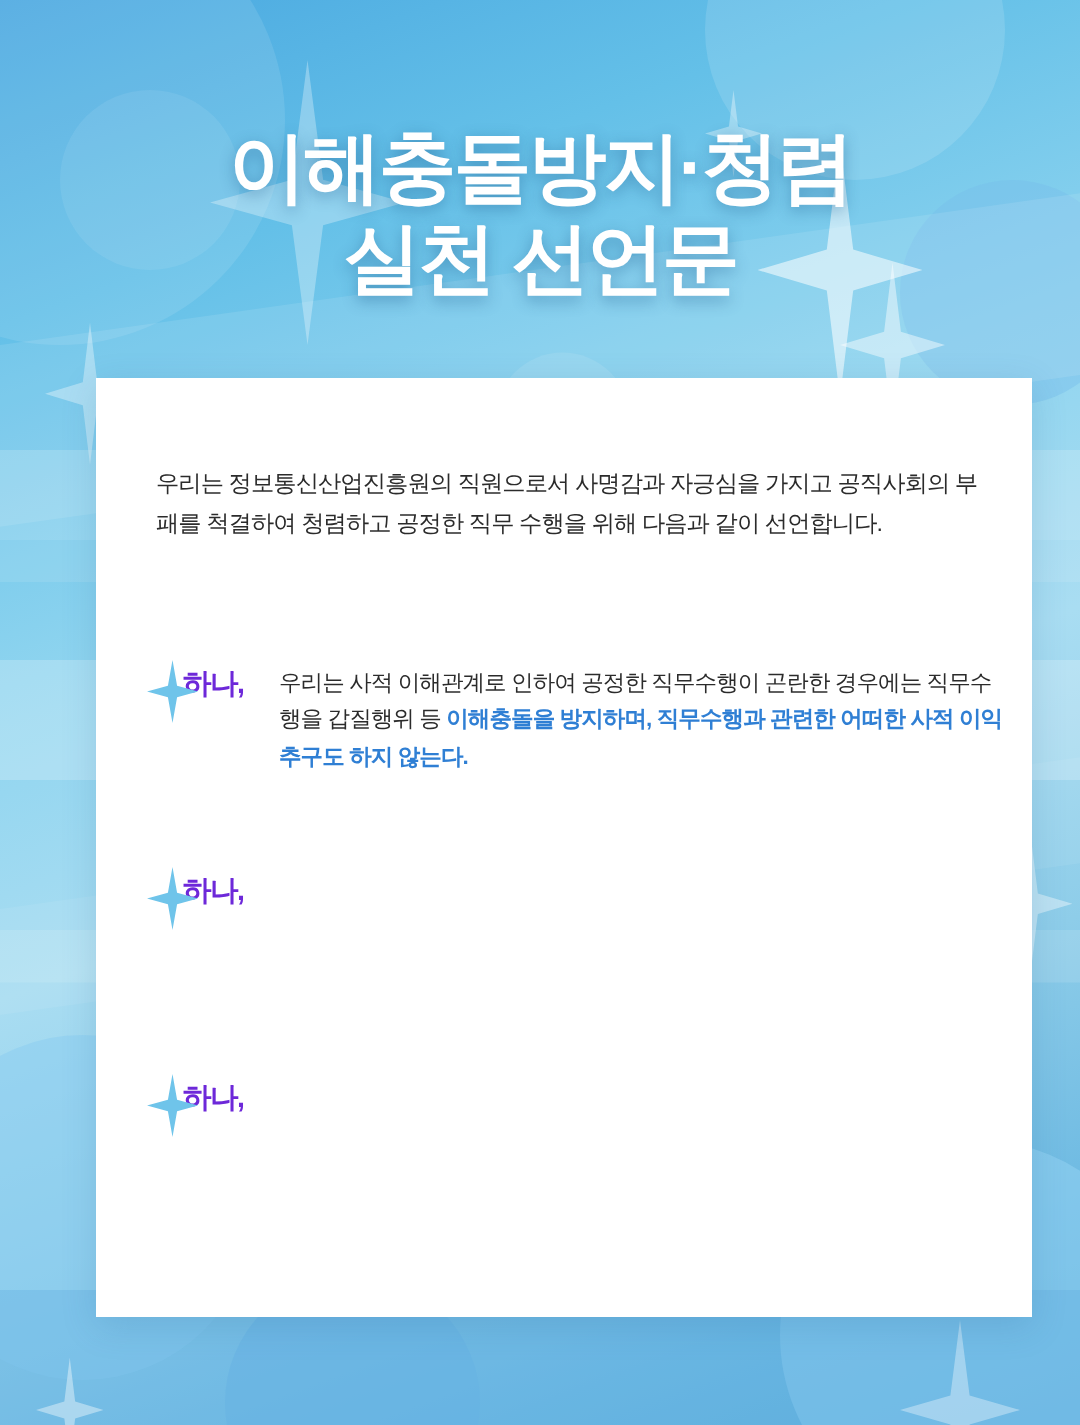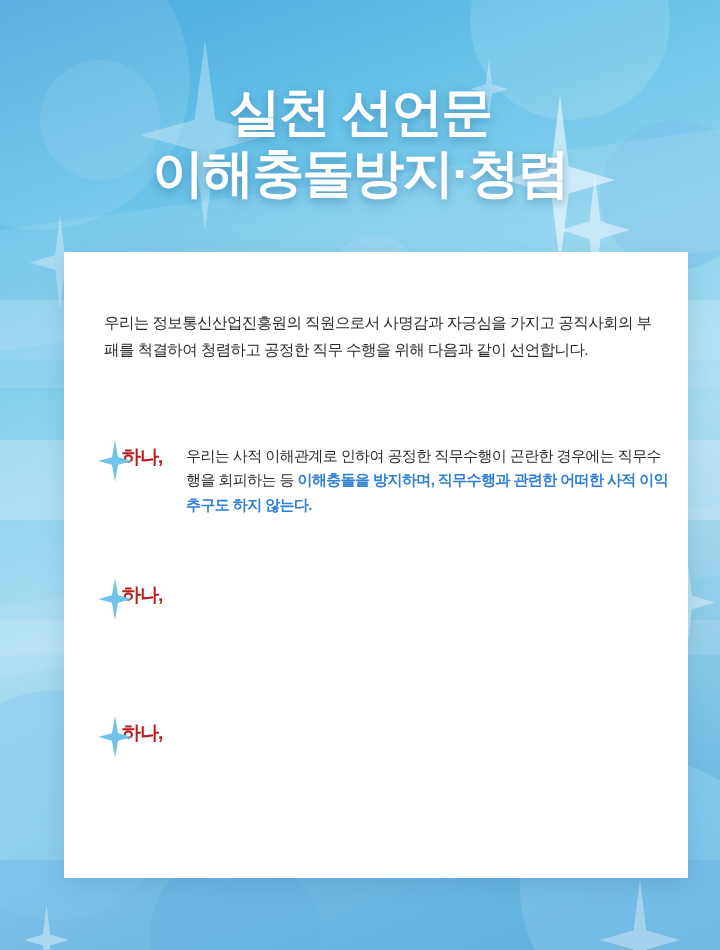--- a/index.html
+++ b/index.html
@@ -163,21 +163,21 @@
   .c1 { top: 192px; }
   .c2 { top: 330px; }
   .c3 { top: 468px; }
 
   .hana {
     position: relative;
     width: 86px;
     flex: 0 0 86px;
     font-size: 19px;
     font-weight: bold;
-    color: #b91c1c;
+    color: #6d28d9;
     letter-spacing: -1px;
     padding-left: 22px;
     box-sizing: border-box;
     line-height: 1.35;
   }
   .hana .star {
     position: absolute;
     left: -2px;
     top: -4px;
     width: 34px;
@@ -224,34 +224,34 @@
   <div class="spark-star sp-h"></div>
   <div class="spark-star sp-a"></div>
   <div class="spark-star sp-b"></div>
   <div class="spark-star sp-d"></div>
   <div class="spark-star sp-e"></div>
   <div class="spark-star sp-f"></div>
   <div class="spark-star sp-g"></div>
 
 
   <div class="title-block">
+    <div class="title-line">이해충돌방지·청렴</div>
     <div class="title-line">실천 선언문</div>
-    <div class="title-line">이해충돌방지·청렴</div>
   </div>
 
   <div class="card">
 
     <div class="intro">우리는 정보통신산업진흥원의 직원으로서 사명감과 자긍심을 가지고 공직사회의 부패를 척결하여 청렴하고 공정한 직무 수행을 위해 다음과 같이 선언합니다.</div>
 
     <div class="clause c1">
       <div class="hana">
         <span class="star"></span>
         <span>하나,</span>
       </div>
-      <div class="clause-text"><span>우리는 사적 이해관계로 인하여 공정한 직무수행이 곤란한 경우에는 직무수행을 회피하는 등 </span><span class="hl">이해충돌을 방지하며, 직무수행과 관련한 어떠한 사적 이익추구도 하지 않는다.</span><span></span></div>
+      <div class="clause-text"><span>우리는 사적 이해관계로 인하여 공정한 직무수행이 곤란한 경우에는 직무수행을 갑질행위 등 </span><span class="hl">이해충돌을 방지하며, 직무수행과 관련한 어떠한 사적 이익추구도 하지 않는다.</span><span></span></div>
     </div>
 
     <div class="clause c2">
       <div class="hana">
         <span class="star"></span>
         <span>하나,</span>
       </div>
     </div>
 
     <div class="clause c3">

